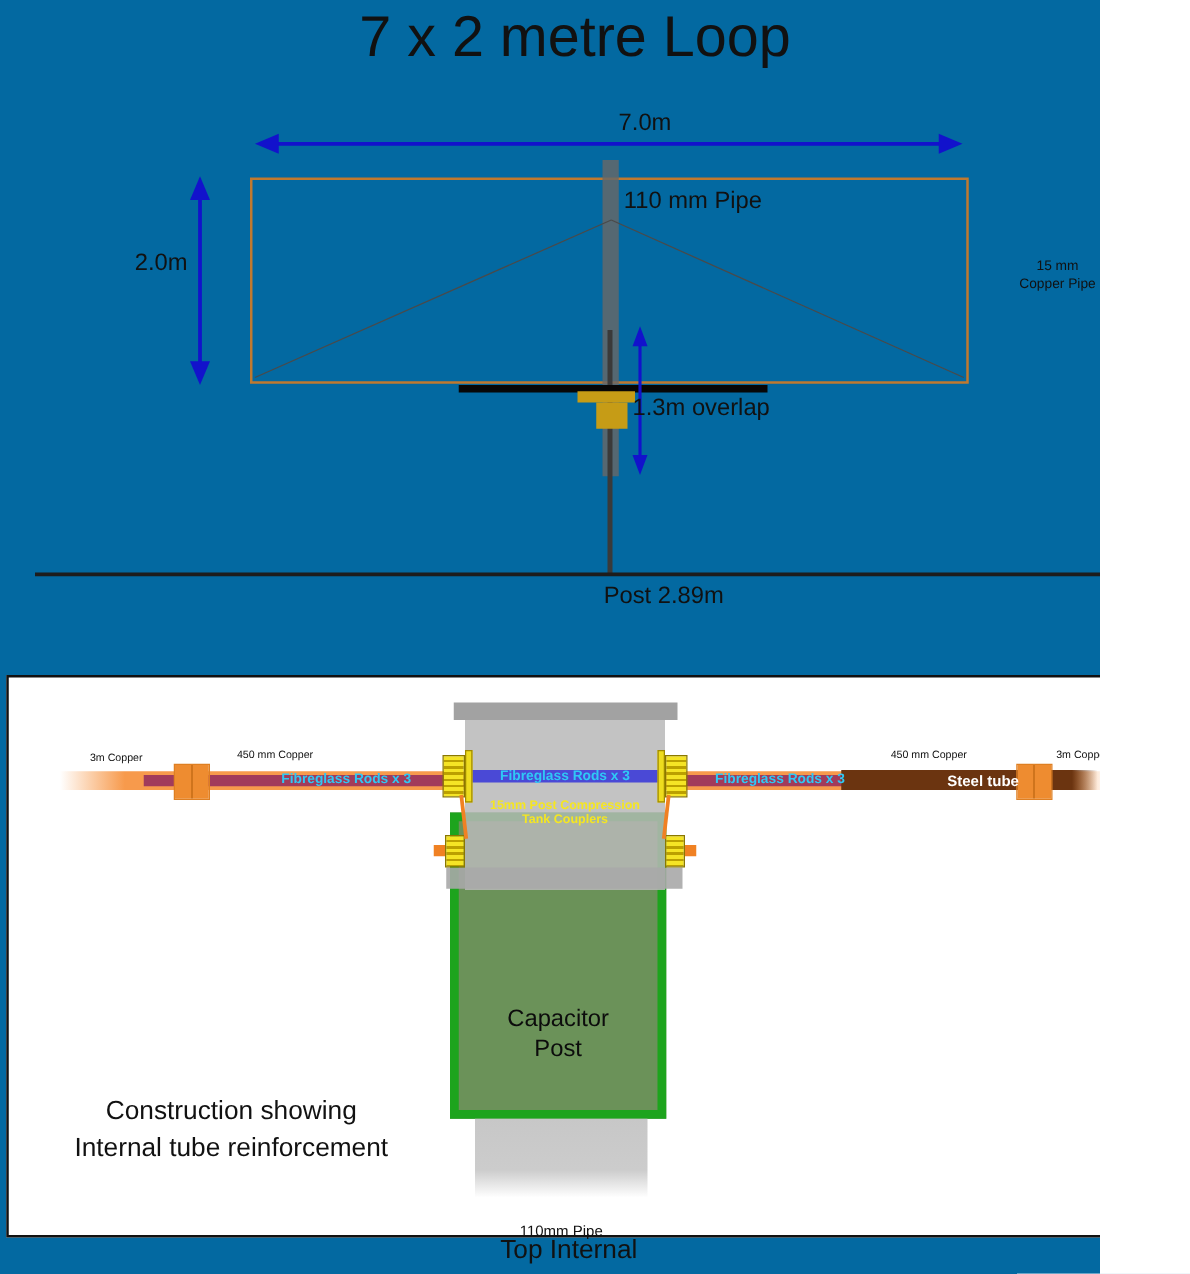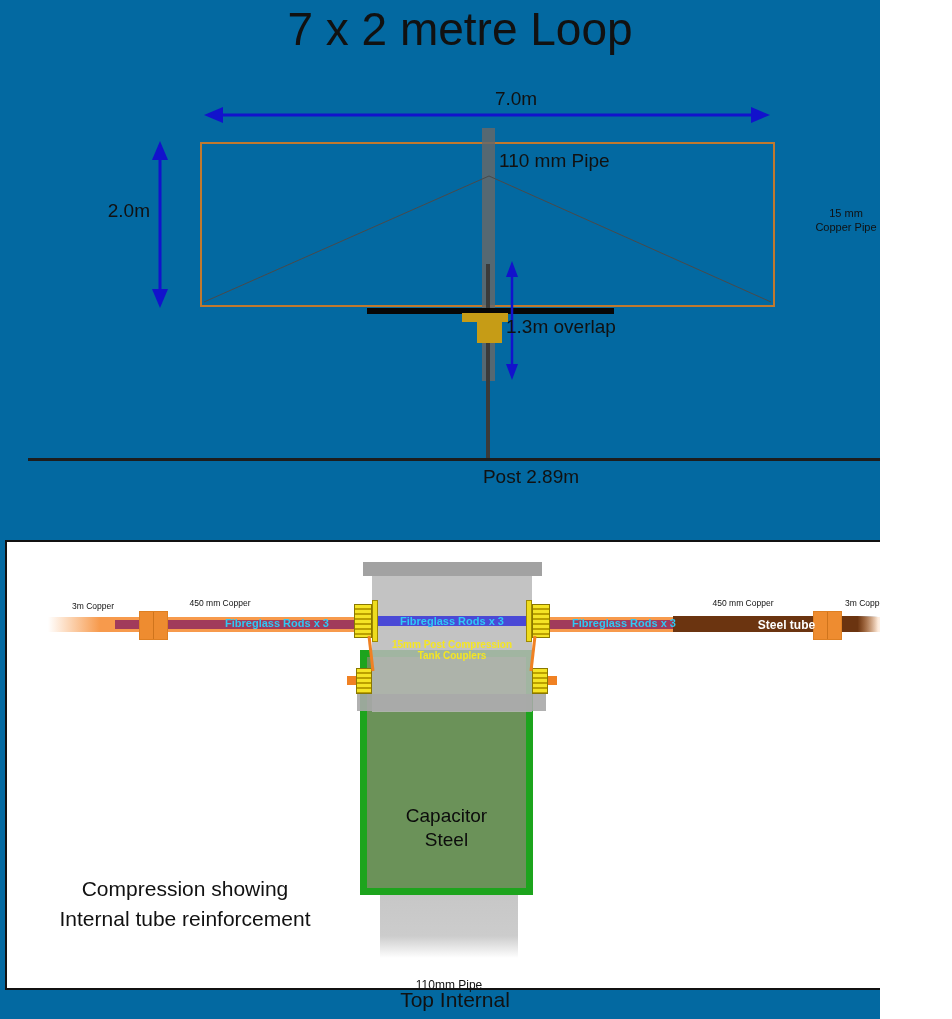--- a/index.html
+++ b/index.html
@@ -155,22 +155,22 @@
   <div id="fibre-right" class="lbl fibre">Fibreglass Rods x 3</div>
   <div id="brass-label" class="lbl">
     <div>15mm Post Compression</div>
     <div>Tank Couplers</div>
   </div>
   <div id="steel-label" class="lbl">Steel tube</div>
   <div id="label-450-right" class="lbl">450 mm Copper</div>
   <div id="label-3m-right" class="lbl">3m Copper</div>
   <div id="capacitor-label" class="lbl">
     <div>Capacitor</div>
-    <div>Steel</div>
+    <div>Post</div>
   </div>
   <div id="bottom-pipe-label" class="lbl">110mm Pipe</div>
   <div id="caption" class="lbl">
-    <div>Compression showing</div>
+    <div>Construction showing</div>
     <div>Internal tube reinforcement</div>
   </div>
   <div id="footer-label" class="lbl">Top Internal</div>
 
 </div>
 
 </body></html>

